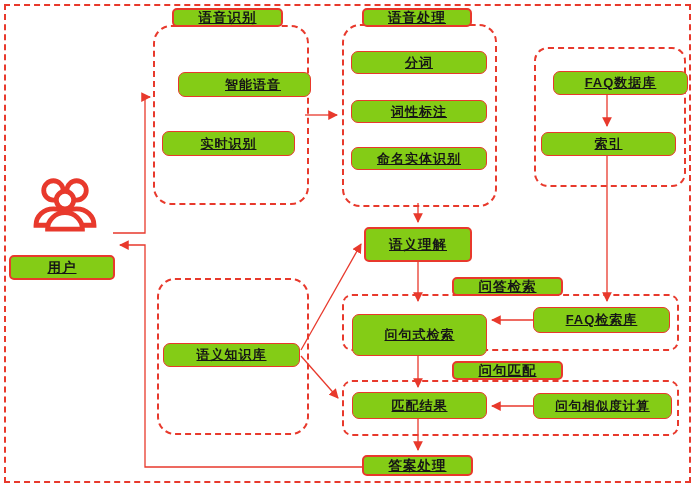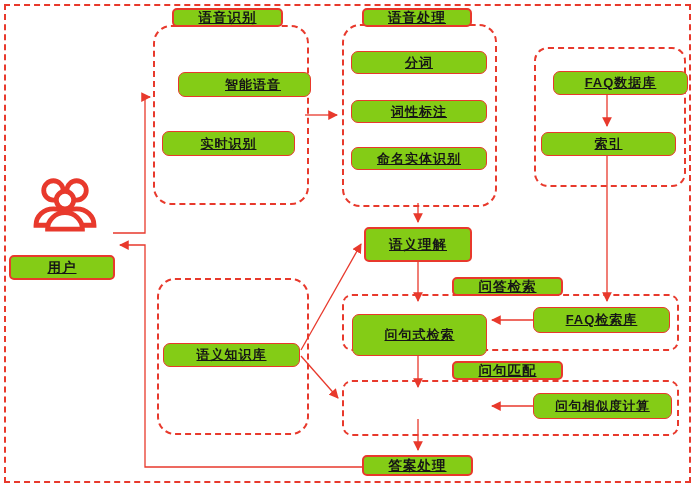--- a/index.html
+++ b/index.html
@@ -121,17 +121,18 @@
   <div class="box" style="left:351px;top:51px;width:136px;height:23px;">分词</div>
   <div class="box" style="left:351px;top:100px;width:136px;height:23px;">词性标注</div>
   <div class="box" style="left:351px;top:147px;width:136px;height:23px;">命名实体识别</div>
 
   <div class="box" style="left:541px;top:71px;width:135px;height:24px;margin-left:12px;">FAQ数据库</div>
   <div class="box" style="left:541px;top:132px;width:135px;height:24px;">索引</div>
 
   <div class="box" style="left:352px;top:306px;width:135px;height:42px;margin-top:8px;">问句式检索</div>
   <div class="box" style="left:533px;top:307px;width:137px;height:26px;">FAQ检索库</div>
 
+  <div class="box" style="left:352px;top:392px;width:135px;height:27px;">匹配结果</div>
   <div class="box" style="left:533px;top:393px;width:139px;height:26px;font-size:12.5px;">问句相似度计算</div>
 
   <div class="box" style="left:163px;top:343px;width:137px;height:24px;">语义知识库</div>
 
 </div>
 
 </body></html>

